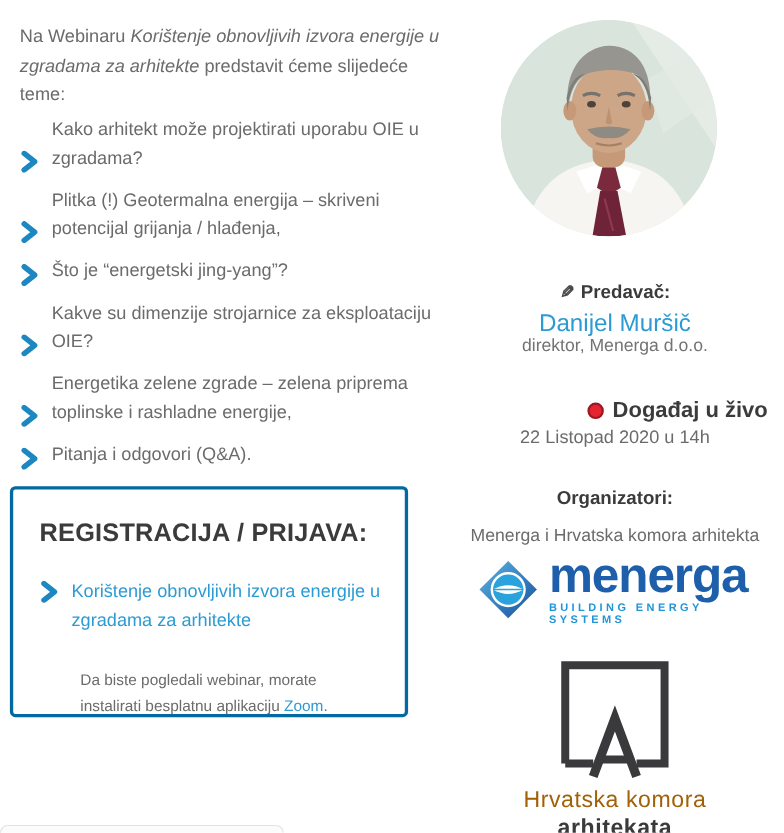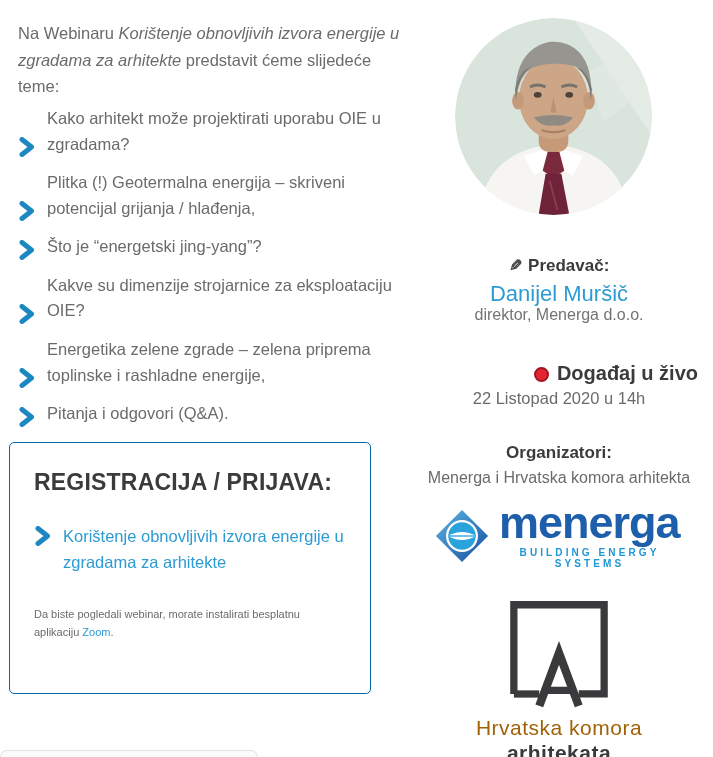--- a/index.html
+++ b/index.html
@@ -10,28 +10,28 @@
   
   .intro { position:absolute; left:18px; top:20px; width:392px;
            font-size:16.5px; line-height:1.62; color:#6b6b6b; }
   .intro .it { font-style:italic; }
 
   .topics { position:absolute; left:18px; top:106px; width:392px; list-style:none; }
   .topics li { display:flex; align-items:flex-end; margin-bottom:13px;
                font-size:16.5px; line-height:1.55; color:#6b6b6b; }
   .chev { flex:0 0 18px; margin-right:11px; margin-top:3px; }
 
-  .regbox { position:absolute; left:9px; top:442px; width:362px; height:252px;
-            border:1px solid #0369a1; border-radius:5px; padding:26px 22px 34px 24px;
+  .regbox { position:absolute; left:9px; top:442px; width:362px; height:210px;
+            border:3px solid #0369a1; border-radius:5px; padding:26px 22px 34px 24px;
             background:#ffffff; }
   .regbox h2 { font-size:23px; font-weight:bold; color:#3b3b3b; letter-spacing:0.2px; }
   .reg-link-row { display:flex; align-items:flex-start; margin-top:28px; }
   .reg-link-row .chev { margin-top:2px; }
   .reg-link { font-size:16.5px; line-height:1.55; color:#2d9bd3; text-decoration:none; cursor:pointer; }
-  .reg-note { margin-top:30px; font-size:11px; line-height:1.65; color:#6b6b6b; }
+  .reg-note { margin-top:30px; font-size:14px; line-height:1.65; color:#6b6b6b;margin-left:37px; }
   .reg-note a { color:#2d9bd3; text-decoration:none; cursor:pointer; }
 
   .next-card { position:absolute; left:0px; top:750px; width:258px; height:10px;
                background:#fbfbfb; border:1px solid #e3e3e3; border-bottom:none;
                border-radius:7px 7px 0 0; }
 
   
   .photo-wrap { position:absolute; left:455px; top:18px; width:197px; height:197px;
                 border-radius:50%; overflow:hidden; }
   .photo-wrap svg { display:block; }
@@ -43,27 +43,27 @@
   .speaker-name a { color:#2d9bd3; text-decoration:none; cursor:pointer; }
   .speaker-role { top:306px; font-size:16px; color:#737373; }
 
   .live-row { top:362px; font-size:20px; font-weight:bold; color:#3b3b3b;text-align:right; }
   .live-dot { display:inline-block; width:15px; height:15px; border-radius:50%;
               background:#e32531; border:2px solid #9e1622; margin-right:8px;
               vertical-align:-2px; }
   .live-date { top:389px; font-size:16.5px; color:#6b6b6b; }
 
   .org-label { top:443px; font-size:17px; font-weight:bold; color:#3b3b3b; }
-  .org-names { top:469px; font-size:16px; color:#6b6b6b; }
+  .org-names { top:479px; font-size:16px; color:#6b6b6b; }
 
   .menerga { position:absolute; left:435px; top:503px; width:245px;
              display:flex; align-items:center; }
   .menerga-mark { flex:0 0 54px; margin-right:10px; }
   .menerga-word { font-size:45px; font-weight:bold; color:#1d5fab; letter-spacing:-1px; line-height:0.9; }
-  .menerga-tag { font-size:10px; font-weight:bold; color:#2196d6; letter-spacing:3.1px; margin-top:3px;text-align:center; }
+  .menerga-tag { font-size:10px; font-weight:bold; color:#2196d6; letter-spacing:3.1px; margin-top:3px; }
 
   .hka { position:absolute; left:420px; top:598px; width:278px; text-align:center; }
   .hka svg { display:block; margin:0 auto; }
   .hka-line1 { font-size:21px; font-weight:400; color:#a16207; margin-top:8px; letter-spacing:0.5px; }
   .hka-line2 { font-size:21px; font-weight:bold; color:#3a393b; margin-top:1px; letter-spacing:0.5px; }
 </style>
 </head>
 <body>
 
 <div class="page">

